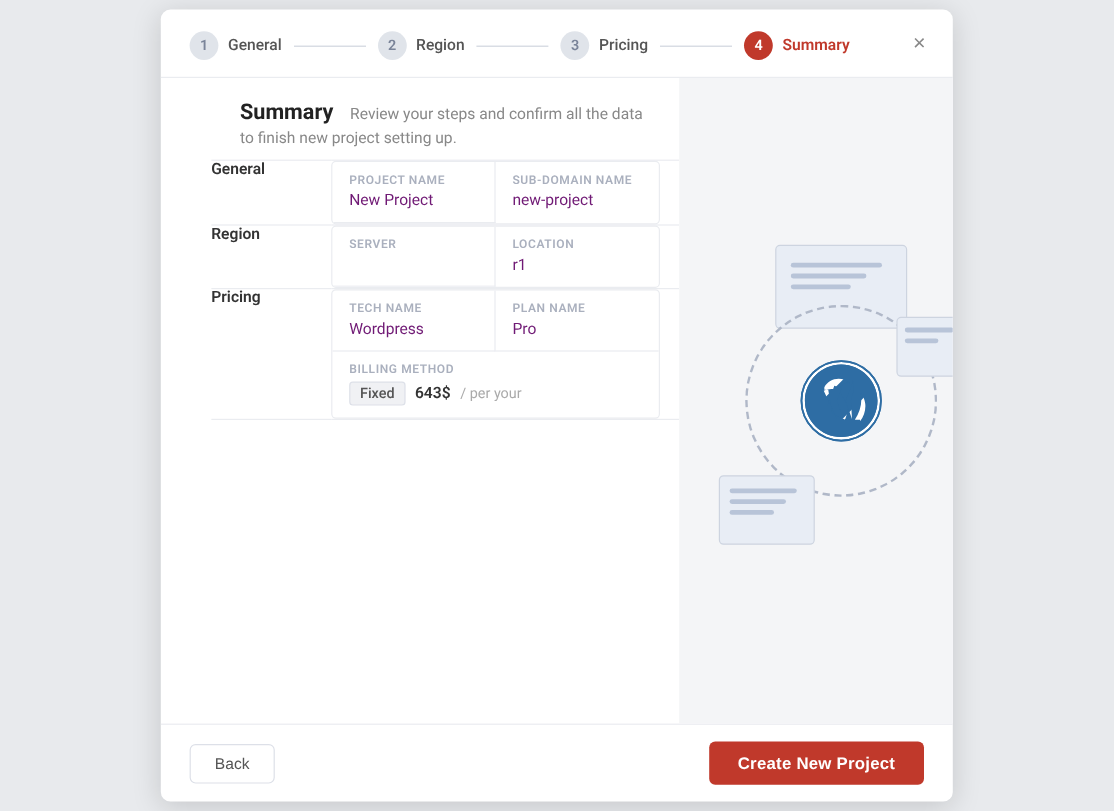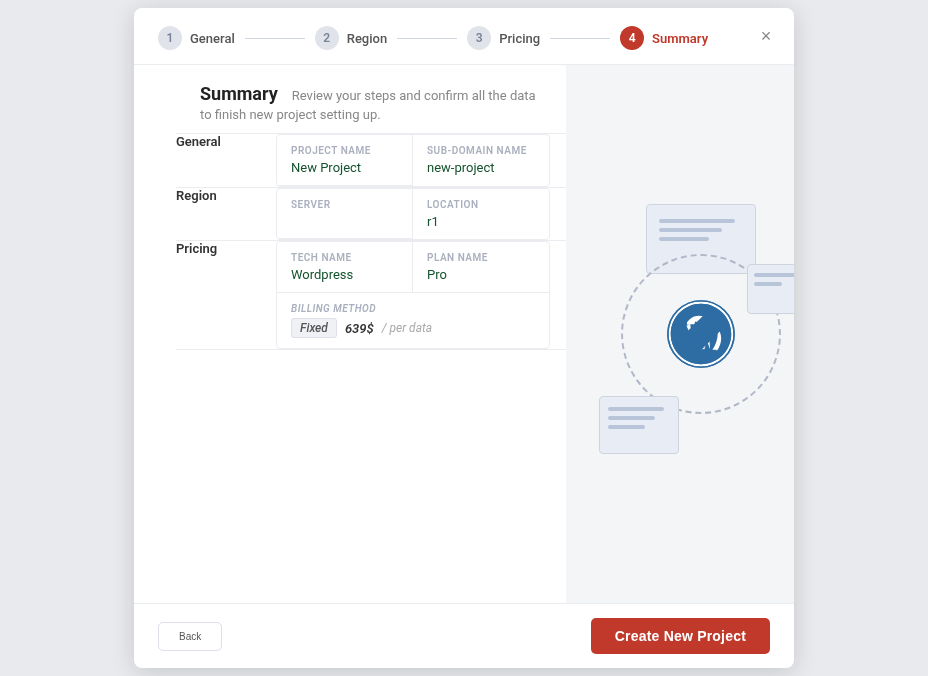--- a/index.html
+++ b/index.html
@@ -216,33 +216,32 @@
     .data-cell {
       padding: 10px 14px;
       border-right: 1px solid #eaecf0;
       border-bottom: 1px solid #eaecf0;
     }
     .data-cell:nth-child(even) { border-right: none; }
     .data-cell.last-row { border-bottom: none; }
     .data-cell.full-width {
       grid-column: 1 / -1;
       border-right: none;
-      font-style: italic;
     }
     .field-label {
       font-size: 10px;
       font-weight: 600;
       color: #aab0be;
       text-transform: uppercase;
       letter-spacing: 0.5px;
       margin-bottom: 4px;
     }
     .field-value {
       font-size: 13px;
-      color: #14532d;
+      color: #701a75;
       font-weight: 400;
     }
     .billing-row {
       display: flex;
       align-items: center;
       gap: 8px;
     }
     .billing-badge {
       background: #f0f1f4;
       border: 1px solid #dde0e8;
@@ -269,21 +268,21 @@
       border-top: 1px solid #eaecf0;
       display: flex;
       align-items: center;
       justify-content: space-between;
     }
     .btn-back {
       background: #fff;
       border: 1px solid #dde0e8;
       border-radius: 5px;
       padding: 8px 20px;
-      font-size: 10px;
+      font-size: 13px;
       color: #555;
       cursor: pointer;
       font-weight: 500;
     }
     .btn-create {
       background: #c0392b;
       border: none;
       border-radius: 5px;
       padding: 10px 24px;
       font-size: 14px;
@@ -382,22 +381,22 @@
                 <div class="field-value">Wordpress</div>
               </div>
               <div class="data-cell">
                 <div class="field-label">PLAN NAME</div>
                 <div class="field-value">Pro</div>
               </div>
               <div class="data-cell full-width last-row">
                 <div class="field-label">BILLING METHOD</div>
                 <div class="billing-row">
                   <span class="billing-badge">Fixed</span>
-                  <span class="billing-price">639$</span>
-                  <span class="billing-period">/ per data</span>
+                  <span class="billing-price">643$</span>
+                  <span class="billing-period">/ per your</span>
                 </div>
               </div>
             </div>
           </td>
         </tr>
 
       </tbody>
         </table>
     </div>
 

